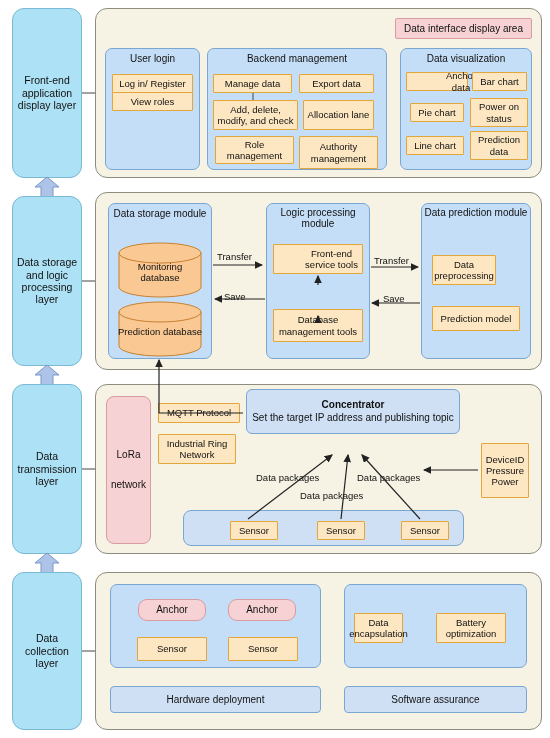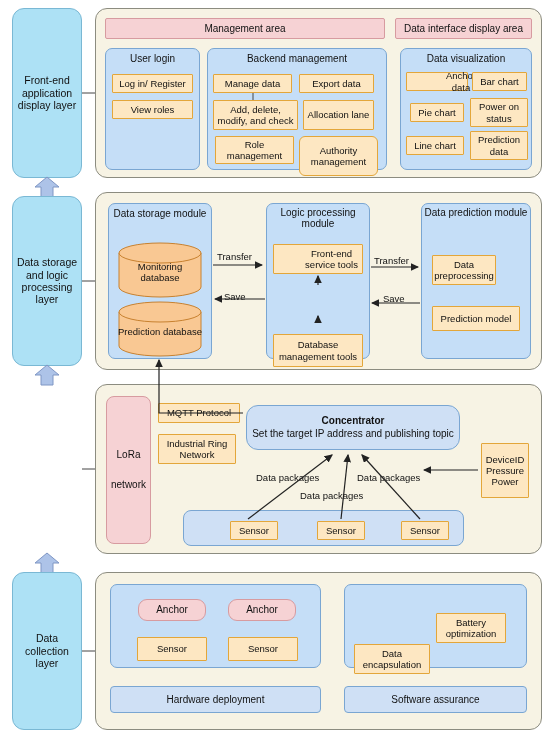--- a/index.html
+++ b/index.html
@@ -88,46 +88,46 @@
 
   <div class="abs spine ctr" style="left:12px;top:196px;width:70px;height:170px;">
     <span>Data storage and logic processing layer</span>
   </div>
   <div class="abs spine-arrow" style="left:34px;top:364px;">
     <svg width="26" height="22" viewBox="0 0 26 22">
         <polygon points="13,1 25,11 19,11 19,21 7,21 7,11 1,11" fill="#adc3e8" stroke="#7f96c4" stroke-width="1"></polygon>
       </svg>
   </div>
 
+  <div class="abs spine ctr" style="left:12px;top:384px;width:70px;height:170px;">
+    <span>Data transmission layer</span>
+  </div>
   <div class="abs spine-arrow" style="left:34px;top:552px;">
     <svg width="26" height="22" viewBox="0 0 26 22">
         <polygon points="13,1 25,11 19,11 19,21 7,21 7,11 1,11" fill="#adc3e8" stroke="#7f96c4" stroke-width="1"></polygon>
       </svg>
   </div>
 
   <div class="abs spine ctr" style="left:12px;top:572px;width:70px;height:158px;">
     <span>Data collection layer</span>
   </div>
 
   <div class="abs layer-panel" style="left:95px;top:8px;width:447px;height:170px;"></div>
 
-  <div class="abs pink ctr" style="left:105px;top:18px;width:280px;height:21px;border-radius:2px;">
-    <span>Management area</span>
-  </div>
   <div class="abs pink ctr" style="left:395px;top:18px;width:137px;height:21px;border-radius:2px;">
     <span>Data interface display area</span>
   </div>
 
   <div class="abs mod" style="left:105px;top:48px;width:95px;height:122px;">
     <div class="mod-title">User login</div>
   </div>
   <div class="abs leaf ctr" style="left:112px;top:74px;width:81px;height:19px;">
     <span>Log in/ Register</span>
   </div>
-  <div class="abs leaf ctr" style="left:112px;top:100px;width:81px;height:19px;">
+  <div class="abs leaf ctr" style="left:112px;top:92px;width:81px;height:19px;">
     <span>View roles</span>
   </div>
 
   <div class="abs mod" style="left:207px;top:48px;width:180px;height:122px;">
     <div class="mod-title">Backend management</div>
   </div>
   <div class="abs leaf ctr" style="left:213px;top:74px;width:79px;height:19px;">
     <span>Manage data</span>
   </div>
   <div class="abs leaf ctr" style="left:299px;top:74px;width:75px;height:19px;">
@@ -135,21 +135,21 @@
   </div>
   <div class="abs leaf ctr" style="left:213px;top:100px;width:85px;height:30px;">
     <span>Add, delete, modify, and check</span>
   </div>
   <div class="abs leaf ctr" style="left:303px;top:100px;width:71px;height:30px;">
     <span>Allocation lane</span>
   </div>
   <div class="abs leaf ctr" style="left:215px;top:136px;width:79px;height:28px;">
     <span>Role management</span>
   </div>
-  <div class="abs leaf ctr" style="left:299px;top:136px;width:79px;height:40px;border-radius:6px;">
+  <div class="abs leaf ctr" style="left:299px;top:136px;width:79px;height:33px;">
     <span>Authority management</span>
   </div>
 
   <div class="abs mod" style="left:400px;top:48px;width:132px;height:122px;">
     <div class="mod-title">Data visualization</div>
   </div>
   <div class="abs leaf ctr" style="left:406px;top:72px;width:62px;height:19px;padding-left:48px;">
     <span>Anchor data</span>
   </div>
   <div class="abs leaf ctr" style="left:472px;top:72px;width:55px;height:19px;">
@@ -187,21 +187,21 @@
     </svg>
     <div class="cyl-label">Prediction database</div>
   </div>
 
   <div class="abs mod" style="left:266px;top:203px;width:104px;height:156px;">
     <div class="mod-title" style="top:3px;">Logic processing module</div>
   </div>
   <div class="abs leaf ctr" style="left:273px;top:244px;width:90px;height:30px;padding-left:27px;">
     <span>Front-end service tools</span>
   </div>
-  <div class="abs leaf ctr" style="left:273px;top:334px;width:90px;height:33px;">
+  <div class="abs leaf ctr" style="left:273px;top:309px;width:90px;height:33px;">
     <span>Database management tools</span>
   </div>
 
   <div class="abs mod" style="left:421px;top:203px;width:110px;height:156px;">
     <div class="mod-title" style="top:3px;">Data prediction module</div>
   </div>
   <div class="abs leaf ctr" style="left:432px;top:255px;width:64px;height:30px;">
     <span>Data preprocessing</span>
   </div>
   <div class="abs leaf ctr" style="left:432px;top:306px;width:88px;height:25px;">
@@ -222,21 +222,21 @@
     </div>
   </div>
 
   <div class="abs leaf ctr" style="left:158px;top:403px;width:82px;height:20px;">
     <span>MQTT Protocol</span>
   </div>
   <div class="abs leaf ctr" style="left:158px;top:434px;width:78px;height:30px;">
     <span>Industrial Ring Network</span>
   </div>
 
-  <div class="abs blueleaf" style="left:246px;top:405px;width:214px;height:45px;display:flex;flex-direction:column;align-items:center;justify-content:center;text-align:center;line-height:1.25;border-radius:12px;">
+  <div class="abs blueleaf" style="left:246px;top:389px;width:214px;height:45px;display:flex;flex-direction:column;align-items:center;justify-content:center;text-align:center;line-height:1.25;">
     <span class="bold">Concentrator</span>
     <span>Set the target IP address and publishing topic</span>
   </div>
 
   <div class="abs leaf ctr" style="left:481px;top:443px;width:48px;height:55px;flex-direction:column;">
     <span>DeviceID</span>
     <span>Pressure</span>
     <span>Power</span>
   </div>
 
@@ -265,21 +265,21 @@
     <span>Anchor</span>
   </div>
   <div class="abs leaf ctr" style="left:137px;top:637px;width:70px;height:24px;">
     <span>Sensor</span>
   </div>
   <div class="abs leaf ctr" style="left:228px;top:637px;width:70px;height:24px;">
     <span>Sensor</span>
   </div>
 
   <div class="abs mod" style="left:344px;top:584px;width:183px;height:84px;"></div>
-  <div class="abs leaf ctr" style="left:354px;top:613px;width:76px;height:30px;margin-top:31px;">
+  <div class="abs leaf ctr" style="left:354px;top:613px;width:49px;height:30px;">
     <span>Data encapsulation</span>
   </div>
   <div class="abs blueleaf ctr" style="left:110px;top:686px;width:211px;height:27px;border-radius:4px;">
     <span>Hardware deployment</span>
   </div>
 
   <div class="abs leaf ctr" style="left:436px;top:613px;width:70px;height:30px;">
     <span>Battery optimization</span>
   </div>
   <div class="abs blueleaf ctr" style="left:344px;top:686px;width:183px;height:27px;border-radius:4px;">

